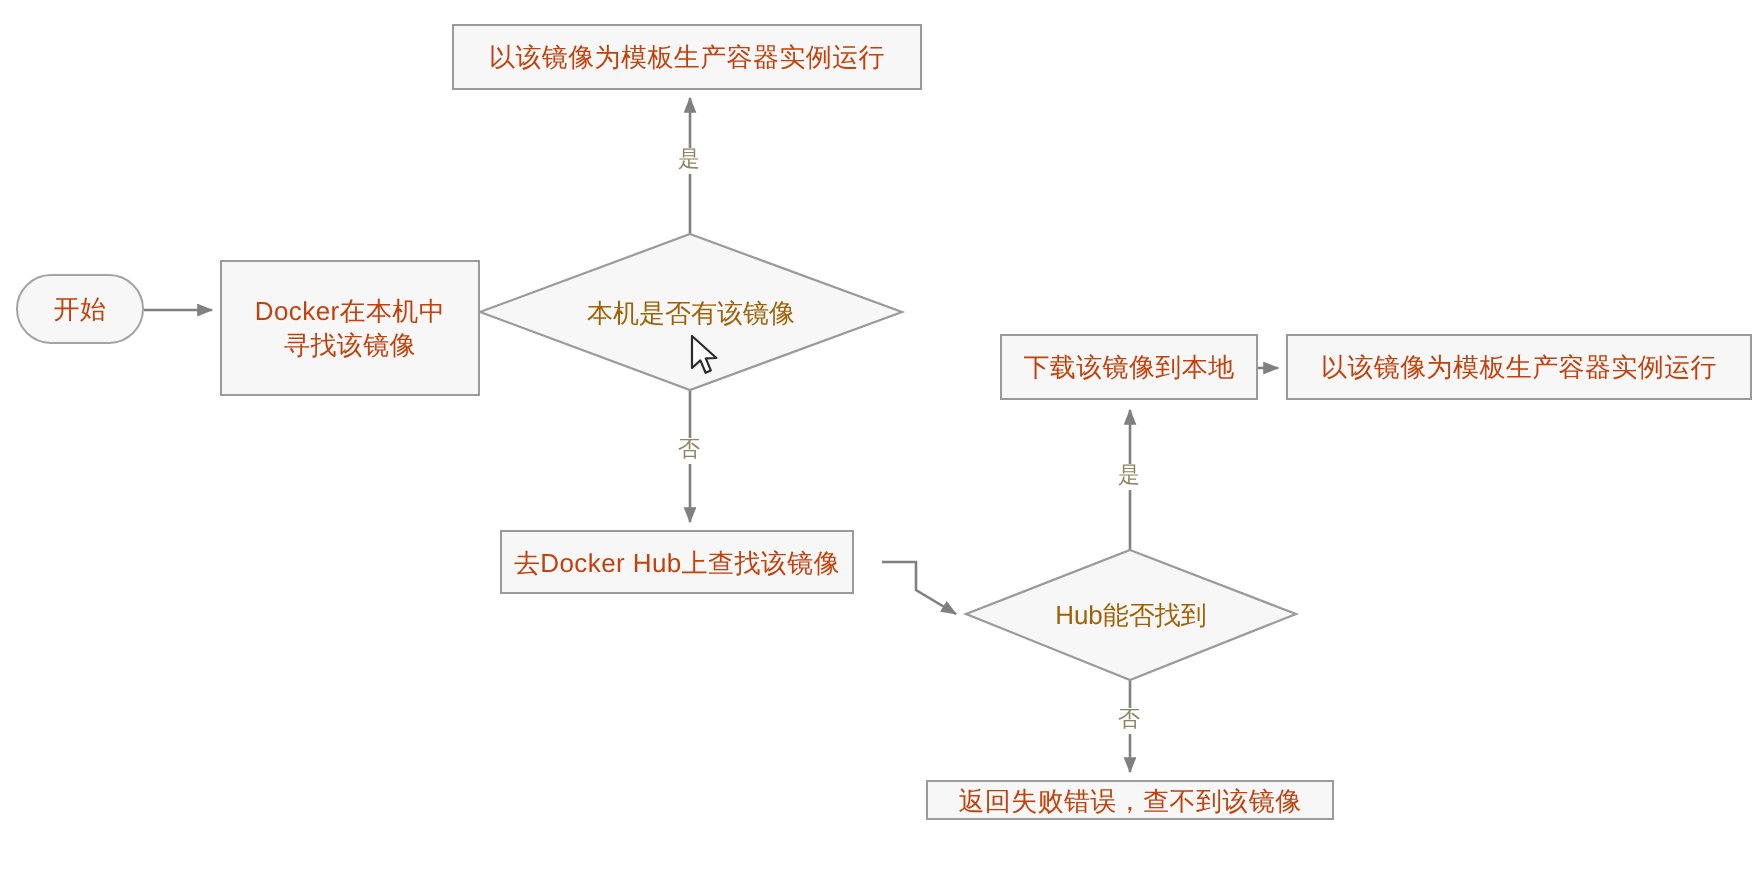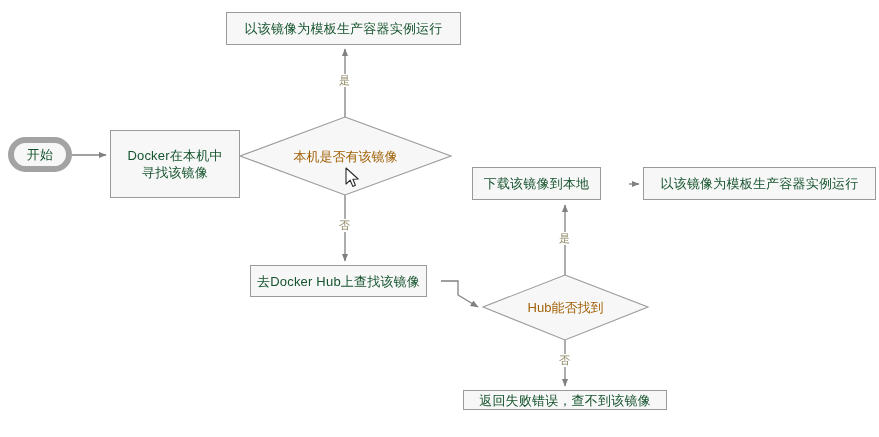--- a/index.html
+++ b/index.html
@@ -26,34 +26,34 @@
     height: 437px;
     pointer-events: none;
   }
   .node {
     position: absolute;
     box-sizing: border-box;
     display: flex;
     align-items: center;
     justify-content: center;
     text-align: center;
-    color: #14532d;
+    color: #c2410c;
     font-size: 13px;
     line-height: 17px;
     letter-spacing: 0.2px;
     white-space: pre-line;
   }
   .box {
     background: #f7f7f7;
     border: 1px solid #9a9a9a;
     box-shadow: 0 0 0 0 rgba(0,0,0,0);
   }
   .terminator {
     background: #f7f7f7;
-    border: 6px solid #a3a3a3;
+    border: 1px solid #a3a3a3;
     border-radius: 999px;
     font-family: Liberation Serif, serif;
   }
   .diamond-wrap {
     position: absolute;
     display: flex;
     align-items: center;
     justify-content: center;
   }
   .diamond-label {
@@ -134,21 +134,21 @@
   </div>
 
   <div class="node box" style="left:250px; top:265px; width:177px; height:32px;">
     <span>去Docker Hub上查找该镜像</span>
   </div>
 
   <div class="diamond-wrap" style="left:483px; top:275px; width:165px; height:65px;">
     <span class="diamond-label">Hub能否找到</span>
   </div>
 
-  <div class="node box" style="left:472px; top:167px; width:129px; height:33px;">
+  <div class="node box" style="left:500px; top:167px; width:129px; height:33px;">
     <span>下载该镜像到本地</span>
   </div>
 
   <div class="node box" style="left:643px; top:167px; width:233px; height:33px;">
     <span>以该镜像为模板生产容器实例运行</span>
   </div>
 
   <div class="node box" style="left:463px; top:390px; width:204px; height:20px;">
     <span>返回失败错误，查不到该镜像</span>
   </div>

